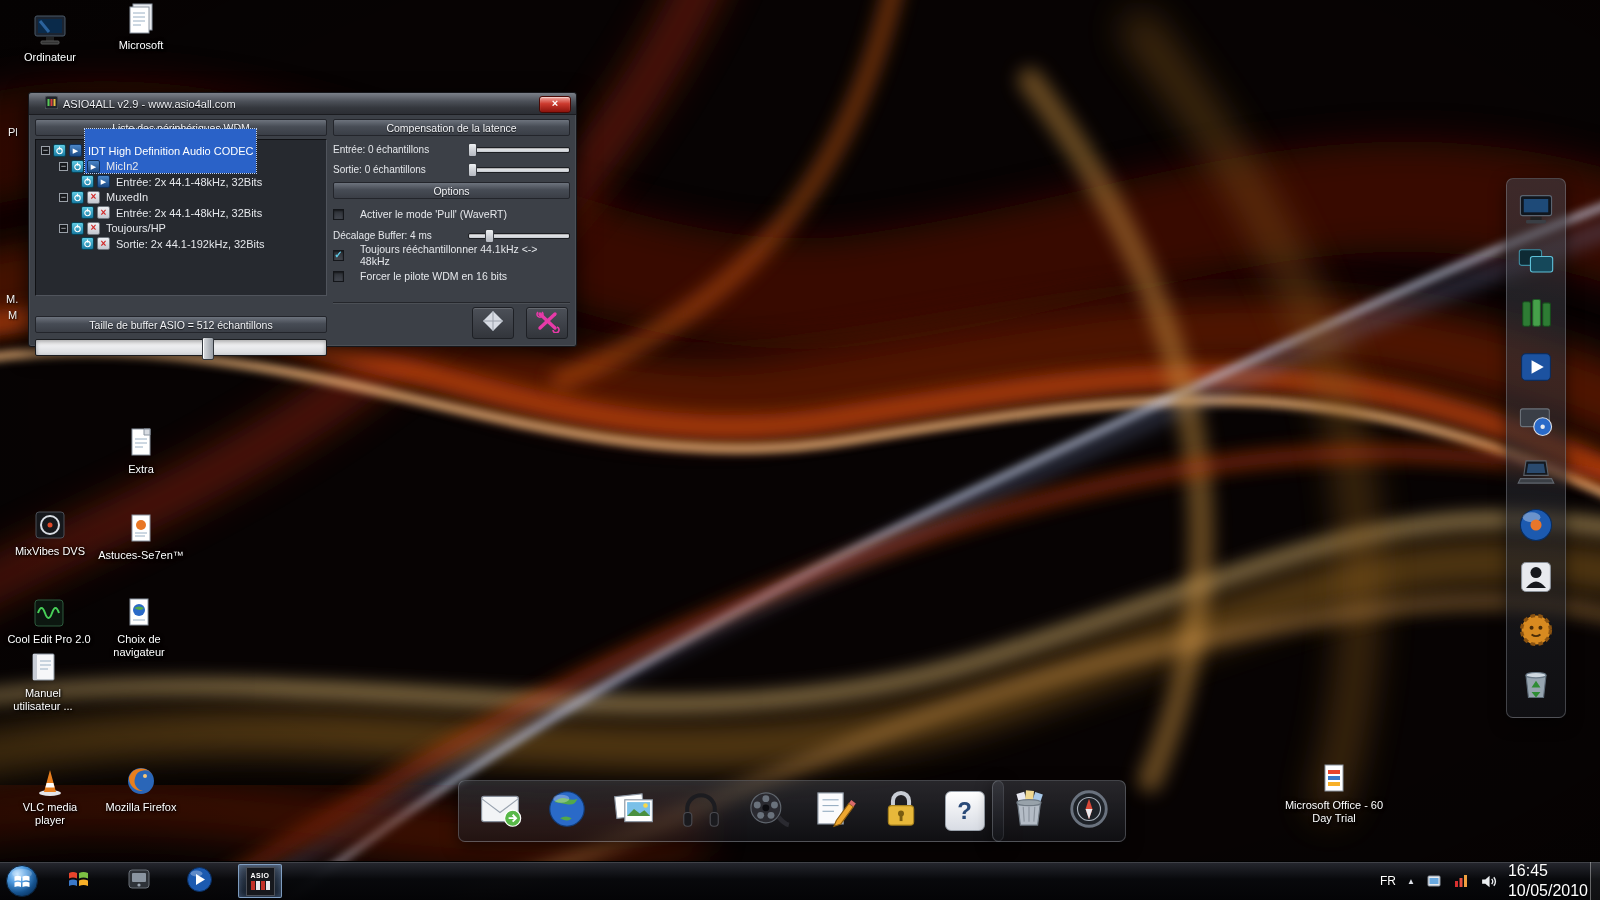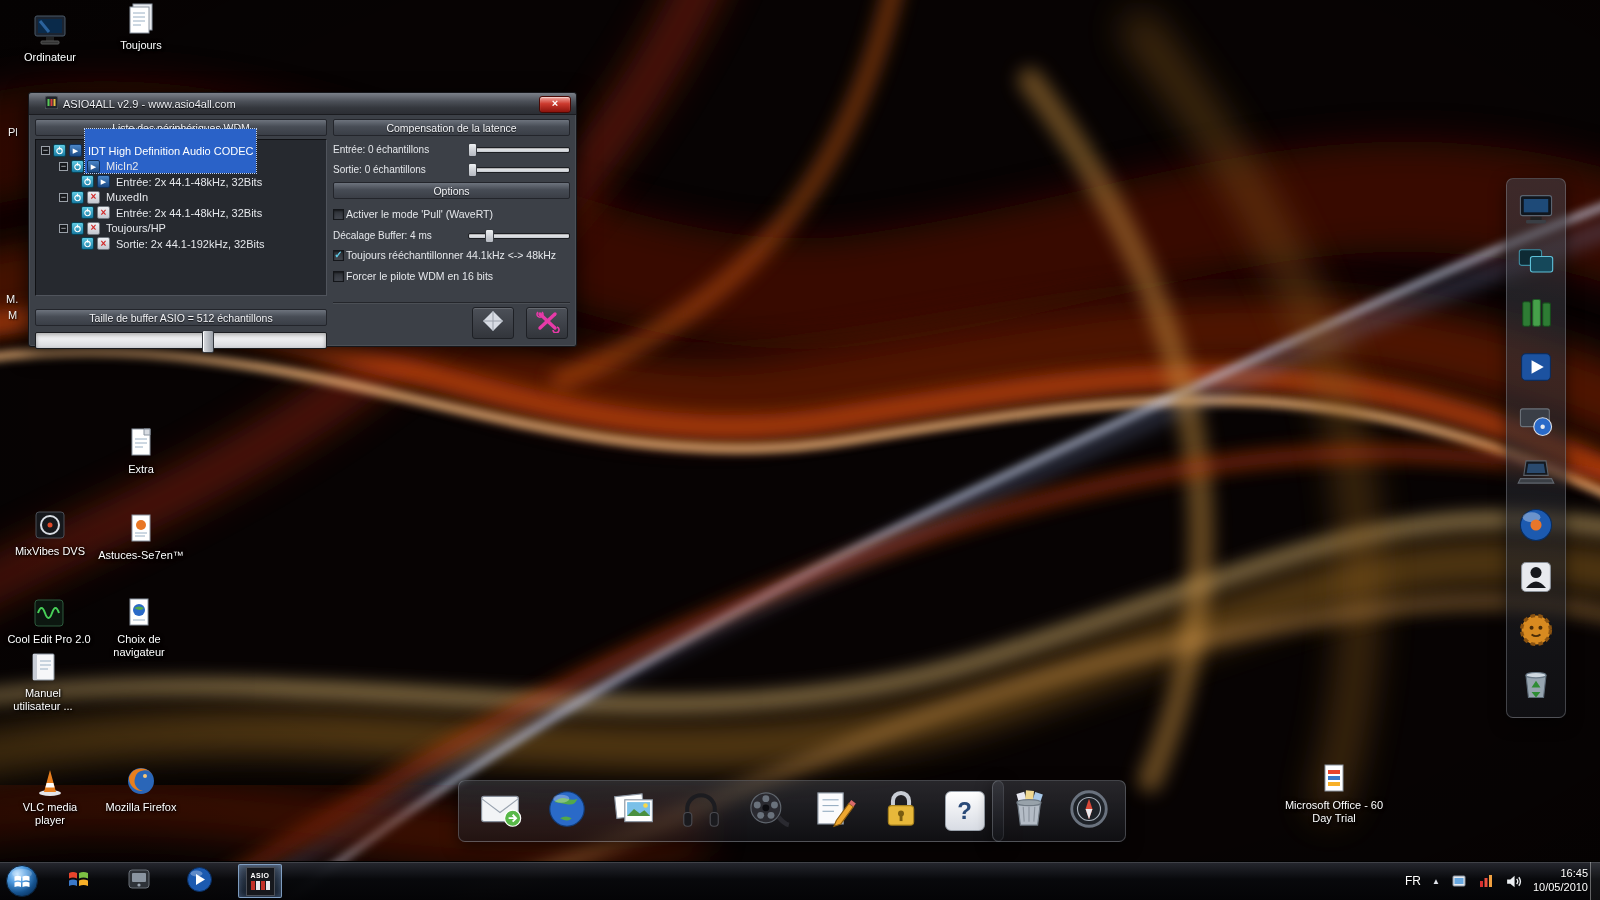--- a/index.html
+++ b/index.html
@@ -41,35 +41,35 @@
     color:#d2d6dc;font-size:9px;line-height:6px;text-align:center;flex:0 0 auto}
   .devico{width:13px;height:13px;box-sizing:border-box;border-radius:2px;flex:0 0 auto;
     background:linear-gradient(#5fcbe4,#187aa2);border:1px solid #0a4152;
     display:flex;align-items:center;justify-content:center}
   .stico{width:13px;height:13px;box-sizing:border-box;border-radius:2px;flex:0 0 auto;
     display:flex;align-items:center;justify-content:center;line-height:1}
   .stico.play{background:linear-gradient(#4a86c8,#1c4a84);border:1px solid #10305a;color:#fff;font-size:7px}
   .stico.blocked{background:linear-gradient(#eef0f4,#c4c8d0);border:1px solid #70767e;color:#d02828;font-size:10px;font-weight:bold}
   .tlabel{padding:16px 3px}
   .tlabel.sel{background:#2a62c8;color:#fff;outline:1px dotted #b8d0f8}
-  .bufhdr{margin-top:13px}
+  .bufhdr{margin-top:20px}
   .slider{position:relative}
   .slider.sm{width:102px;height:12px;margin-left:auto;flex:0 0 auto}
   .slider.sm .track{position:absolute;left:0;right:0;top:4px;height:4px;border-radius:2px;
     background:linear-gradient(#fbfbfc,#c4c8ce);border:1px solid #1d1f23;box-shadow:inset 0 1px 1px rgba(0,0,0,.3)}
   .slider .handle{position:absolute;z-index:1}
   .slider.sm .handle{top:0;width:7px;height:12px;margin-left:-3px;border-radius:2px;
     background:linear-gradient(#eef0f2,#b4b8c0);border:1px solid #3a3e44}
   .slider.big{height:17px;margin-top:6px}
   .slider.big .track{position:absolute;inset:0;border-radius:2px;
     background:linear-gradient(#fdfdfe,#d6d8dc);border:1px solid #1b1d21;box-shadow:inset 0 2px 4px rgba(0,0,0,.35)}
   .slider.big .handle{top:-2px;width:10px;height:21px;margin-left:-5px;border-radius:2px;
     background:linear-gradient(90deg,#dcdee2,#989ea6);border:1px solid #34383e;box-shadow:inset 1px 0 0 #fff}
   .rrow{display:flex;align-items:center;height:16px;margin-bottom:4px;font-size:10px;color:#e5e7eb}
-  .optrow{display:flex;align-items:center;gap:2px;height:16px;margin-bottom:5px;font-size:10.5px;color:#e5e7eb}
+  .optrow{display:flex;align-items:center;gap:16px;height:16px;margin-bottom:5px;font-size:10.5px;color:#e5e7eb}
   .cb{width:11px;height:11px;box-sizing:border-box;flex:0 0 auto;
     background:linear-gradient(#2d3036,#42464e);border:1px solid #14161a;
     box-shadow:inset 0 1px 2px rgba(0,0,0,.55);display:flex;align-items:center;justify-content:center;
     color:#5ecbe8;font-size:10px;font-weight:bold;line-height:1}
   .rdivider{position:absolute;left:0;right:0;bottom:36px;height:0;
     border-top:1px solid #24262b;border-bottom:1px solid rgba(255,255,255,.08)}
   .btnrow{position:absolute;right:2px;bottom:1px;display:flex;gap:12px}
   .wbtn{width:40px;height:30px;border-radius:3px;cursor:pointer;
     background:linear-gradient(#4c5058,#32353b);border:1px solid #1e2025;
     display:flex;align-items:center;justify-content:center;box-shadow:inset 0 1px 0 rgba(255,255,255,.15)}
@@ -103,21 +103,21 @@
   .asio-ic{width:27px;height:27px;background:#16181d;border:1px solid #4a4e56;
     display:flex;flex-direction:column;align-items:center;justify-content:center}
   .asio-word{font-size:7px;font-weight:bold;color:#fff;letter-spacing:.5px}
   .asio-bars{display:flex;gap:1px;margin-top:2px}
   .asio-bars i{display:block;width:4px;height:9px;background:#c23028}
   .asio-bars i:nth-child(2),.asio-bars i:nth-child(4){background:#e8e9ee}
   #tray{position:absolute;right:12px;top:0;height:38px;display:flex;align-items:center;gap:11px}
   #tray .lang{font-size:12px;color:#fff;cursor:pointer;text-shadow:0 1px 1px #000}
   #tray .chev{font-size:8px;color:#dfe3ea;cursor:pointer}
   .trayico{display:flex;align-items:center;cursor:pointer}
-  #clock{font-size:11px;color:#fff;text-align:right;line-height:1.25;cursor:pointer;text-shadow:0 1px 1px #000}
+  #clock{font-size:16px;color:#fff;text-align:left;line-height:1.25;cursor:pointer;text-shadow:0 1px 1px #000}
   #showdesk{position:absolute;right:0;top:0;width:9px;height:38px;cursor:pointer;
     border-left:1px solid rgba(255,255,255,.35);background:rgba(255,255,255,.05)}
 </style>
 </head>
 <body>
 
 <svg id="bgart" width="1600" height="900" viewBox="0 0 1600 900" preserveAspectRatio="none">
   <defs>
     <filter id="b4" x="-60%" y="-60%" width="220%" height="220%">
         <feGaussianBlur stdDeviation="4"></feGaussianBlur>
@@ -167,21 +167,21 @@
   <span class="ic">
     <svg width="36" height="34" viewBox="0 0 36 34">
         <rect x="10" y="2" width="19" height="26" fill="#e9ebef" stroke="#8a94a0"></rect>
         <rect x="7" y="5" width="19" height="26" fill="#fff" stroke="#8a94a0"></rect>
         <line x1="10" y1="11" x2="22" y2="11" stroke="#9ab0c4"></line>
         <line x1="10" y1="15" x2="22" y2="15" stroke="#9ab0c4"></line>
         <line x1="10" y1="19" x2="22" y2="19" stroke="#9ab0c4"></line>
         <line x1="10" y1="23" x2="18" y2="23" stroke="#9ab0c4"></line>
       </svg>
   </span>
-  <span class="lbl">Toujours</span>
+  <span class="lbl">Microsoft</span>
 </div>
 
 <div class="dicon" style="left:99px;top:426px">
   <span class="ic">
     <svg width="36" height="34" viewBox="0 0 36 34">
         <rect x="9" y="3" width="18" height="26" fill="#fff" stroke="#8a94a0"></rect>
         <path d="M21 3 h6 l0 6 h-6 z" fill="#d8dce2" stroke="#8a94a0"></path>
         <line x1="12" y1="13" x2="24" y2="13" stroke="#9ab0c4"></line>
         <line x1="12" y1="17" x2="24" y2="17" stroke="#9ab0c4"></line>
         <line x1="12" y1="21" x2="20" y2="21" stroke="#9ab0c4"></line>

